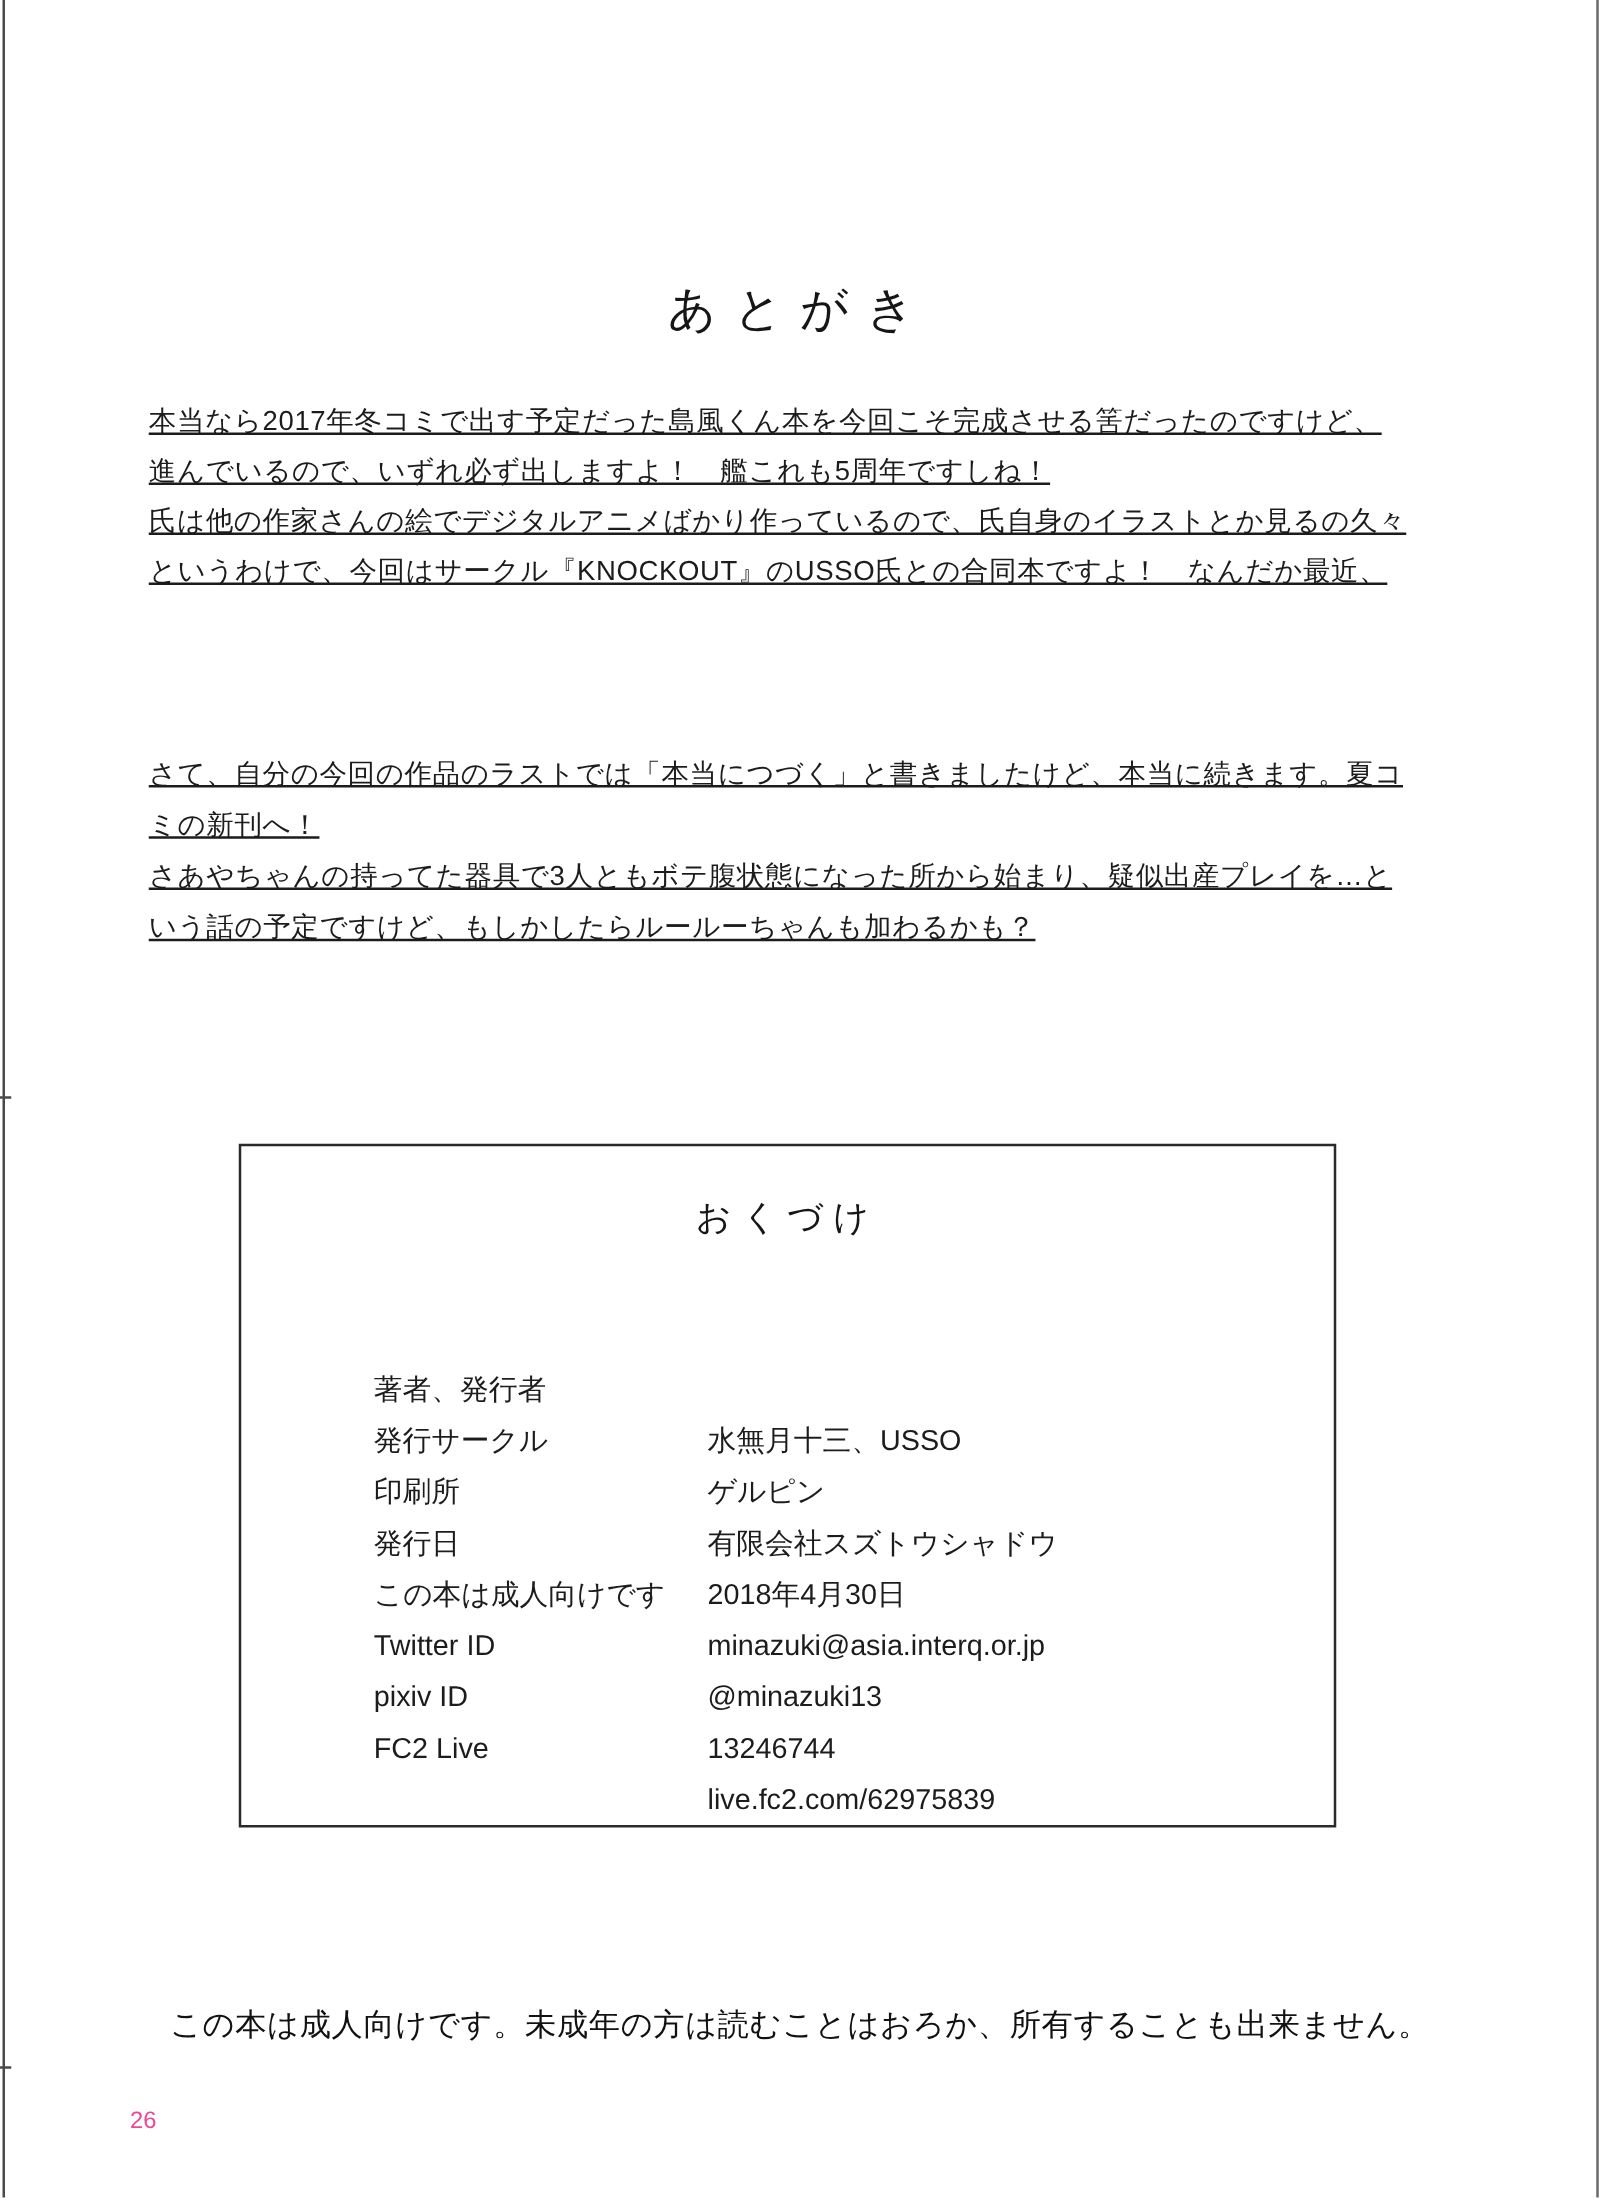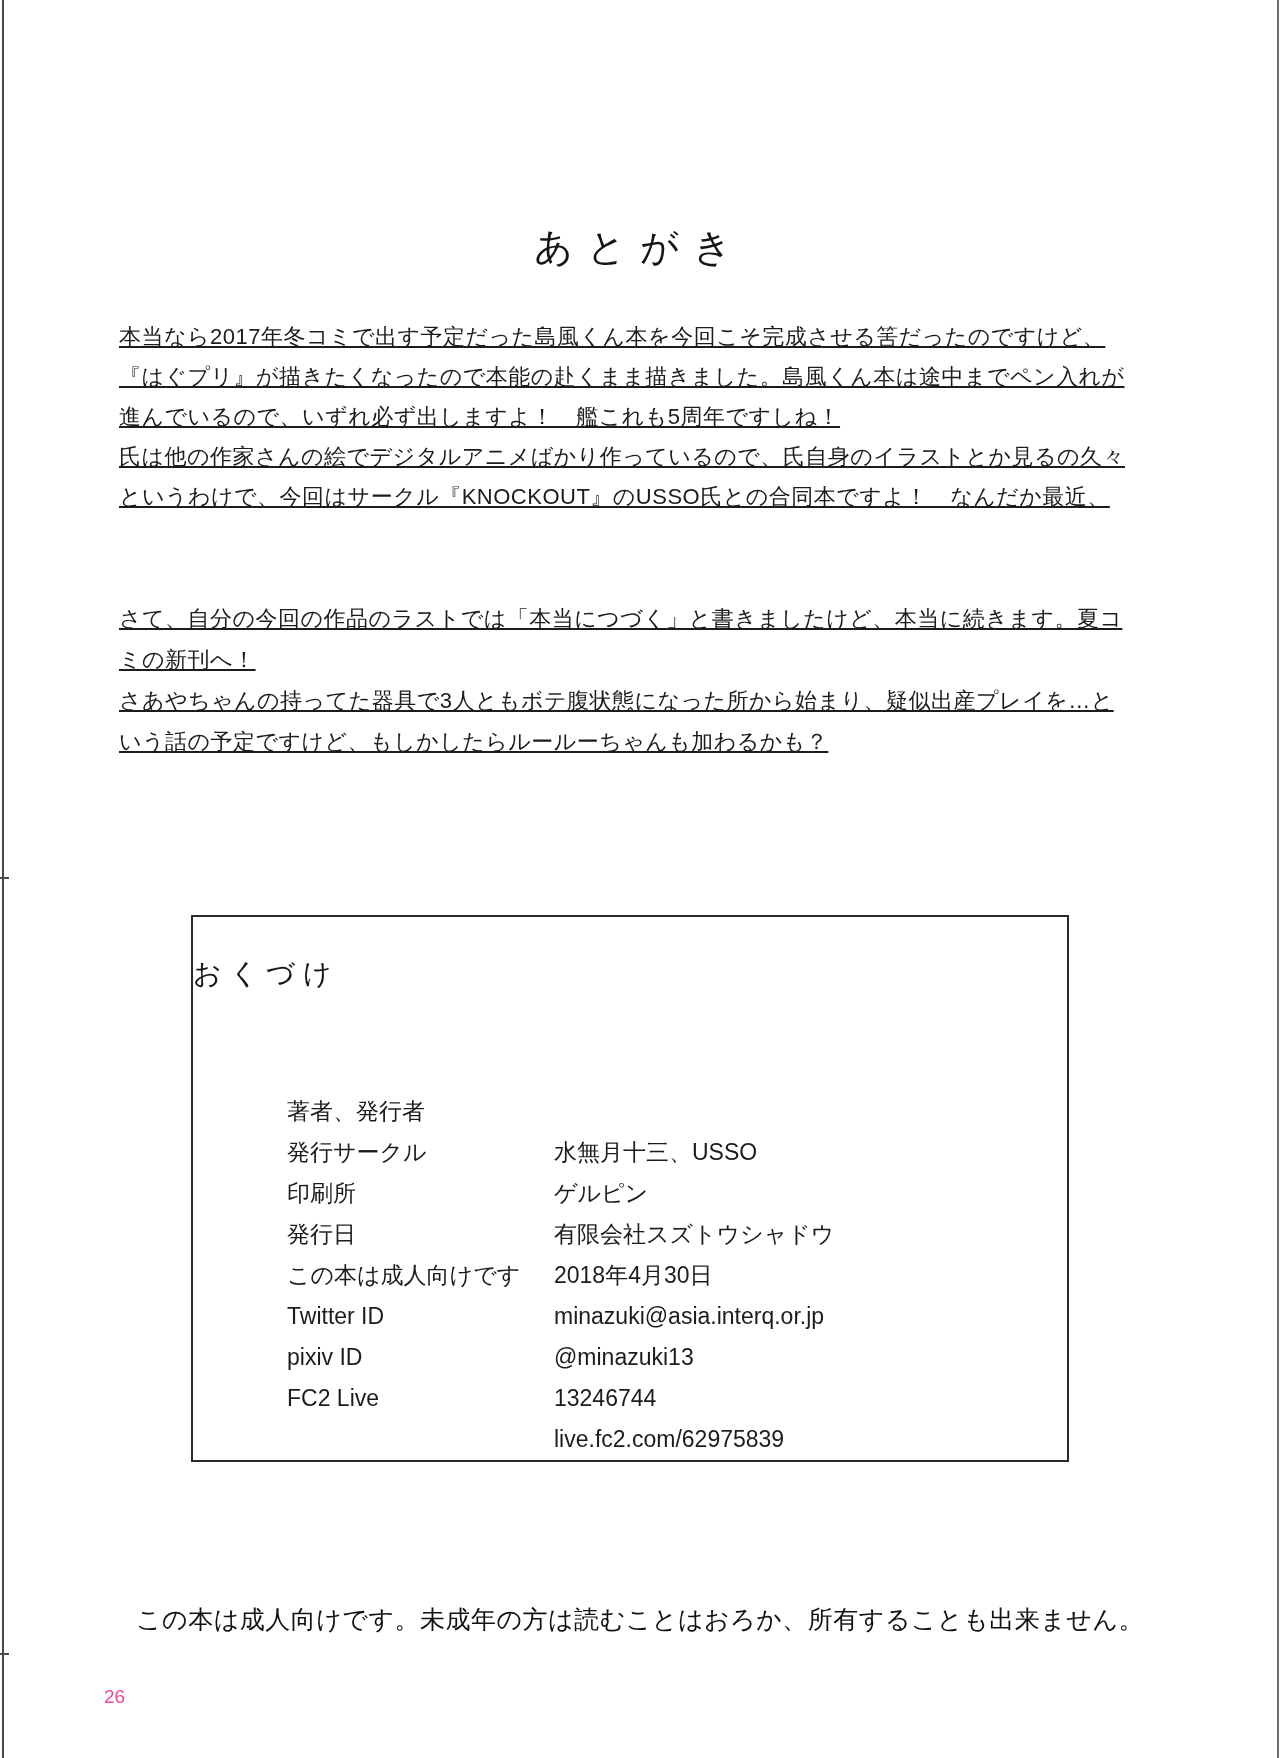--- a/index.html
+++ b/index.html
@@ -77,27 +77,28 @@
     width: 878px;
     height: 547px;
     border: 2px solid #2a2a2a;
     box-sizing: border-box;
     background: #ffffff;
   }
   .colophon-title {
     position: absolute;
     left: 0; right: 0;
     top: 38px;
+    text-align: center;
     font-size: 28px;
     letter-spacing: 8px;
     color: #161616;
   }
   .colophon-rows {
     position: absolute;
-    left: 0;
+    left: 12px;
     top: 133px;
     width: 100%;
   }
   .colophon-row {
     position: relative;
     height: 41px;
     line-height: 41px;
     font-size: 23px;
     white-space: pre;
   }
@@ -136,21 +137,20 @@
 
   <div class="edge-left"></div>
   <div class="edge-right"></div>
   <div class="tick tick-1"></div>
   <div class="tick tick-2"></div>
 
   <div class="afterword-title">あとがき</div>
 
   <div class="para para-1">
     <div class="line">本当なら2017年冬コミで出す予定だった島風くん本を今回こそ完成させる筈だったのですけど、</div>
-    <div class="line">『はぐプリ』が描きたくなったので本能の赴くまま描きました。島風くん本は途中までペン入れが</div>
     <div class="line">進んでいるので、いずれ必ず出しますよ！　艦これも5周年ですしね！</div>
     <div class="line">氏は他の作家さんの絵でデジタルアニメばかり作っているので、氏自身のイラストとか見るの久々</div>
     <div class="line">というわけで、今回はサークル『KNOCKOUT』のUSSO氏との合同本ですよ！　なんだか最近、</div>
   </div>
 
   <div class="para para-2">
     <div class="line">さて、自分の今回の作品のラストでは「本当につづく」と書きましたけど、本当に続きます。夏コ</div>
     <div class="line">ミの新刊へ！</div>
     <div class="line">さあやちゃんの持ってた器具で3人ともボテ腹状態になった所から始まり、疑似出産プレイを…と</div>
     <div class="line">いう話の予定ですけど、もしかしたらルールーちゃんも加わるかも？</div>

